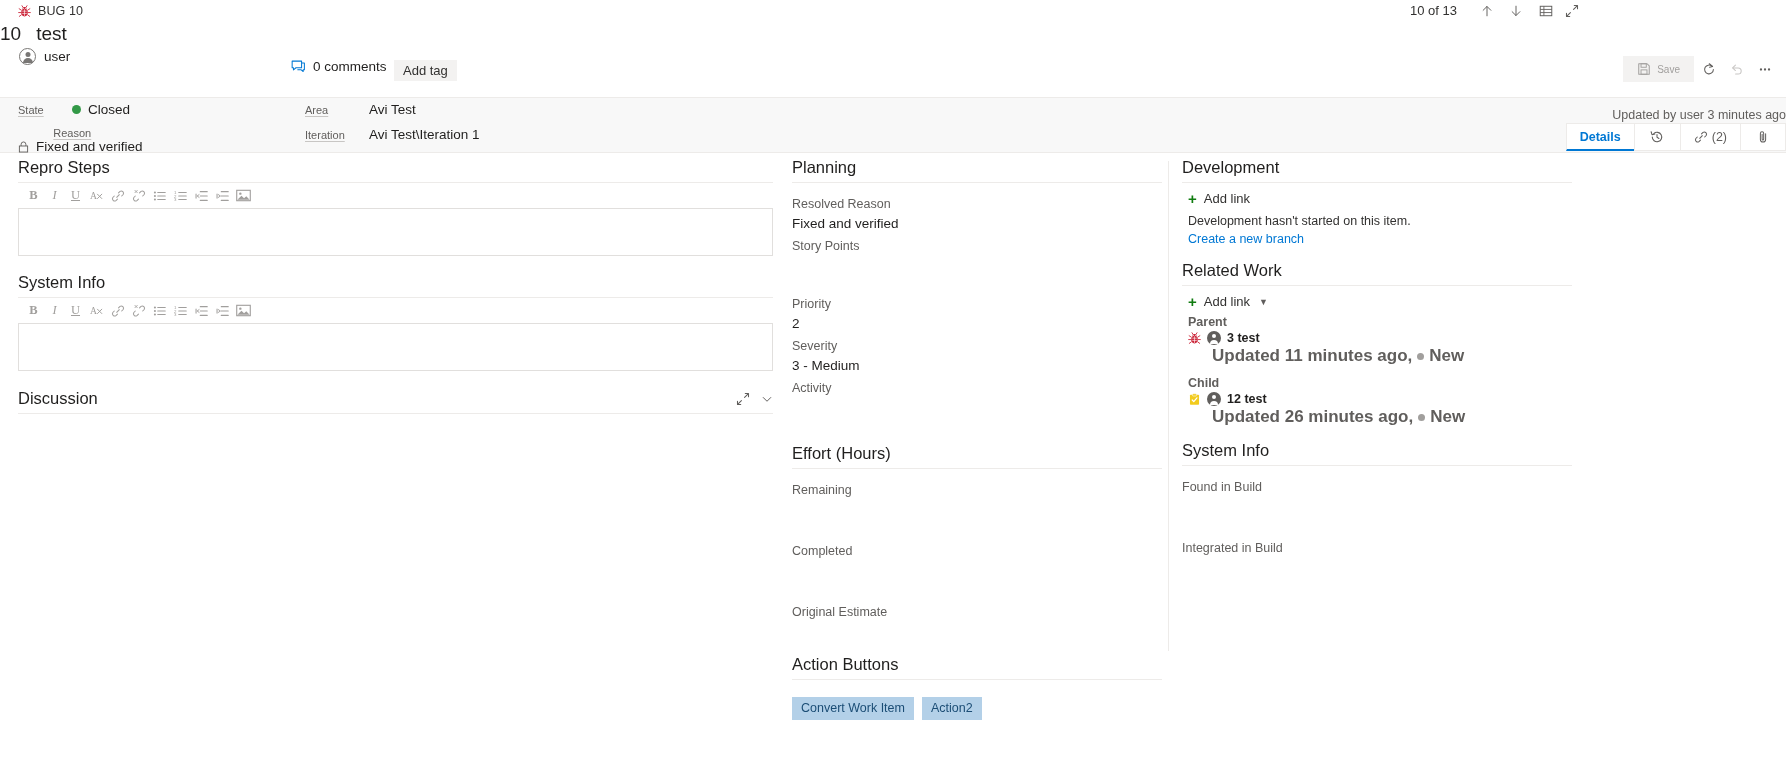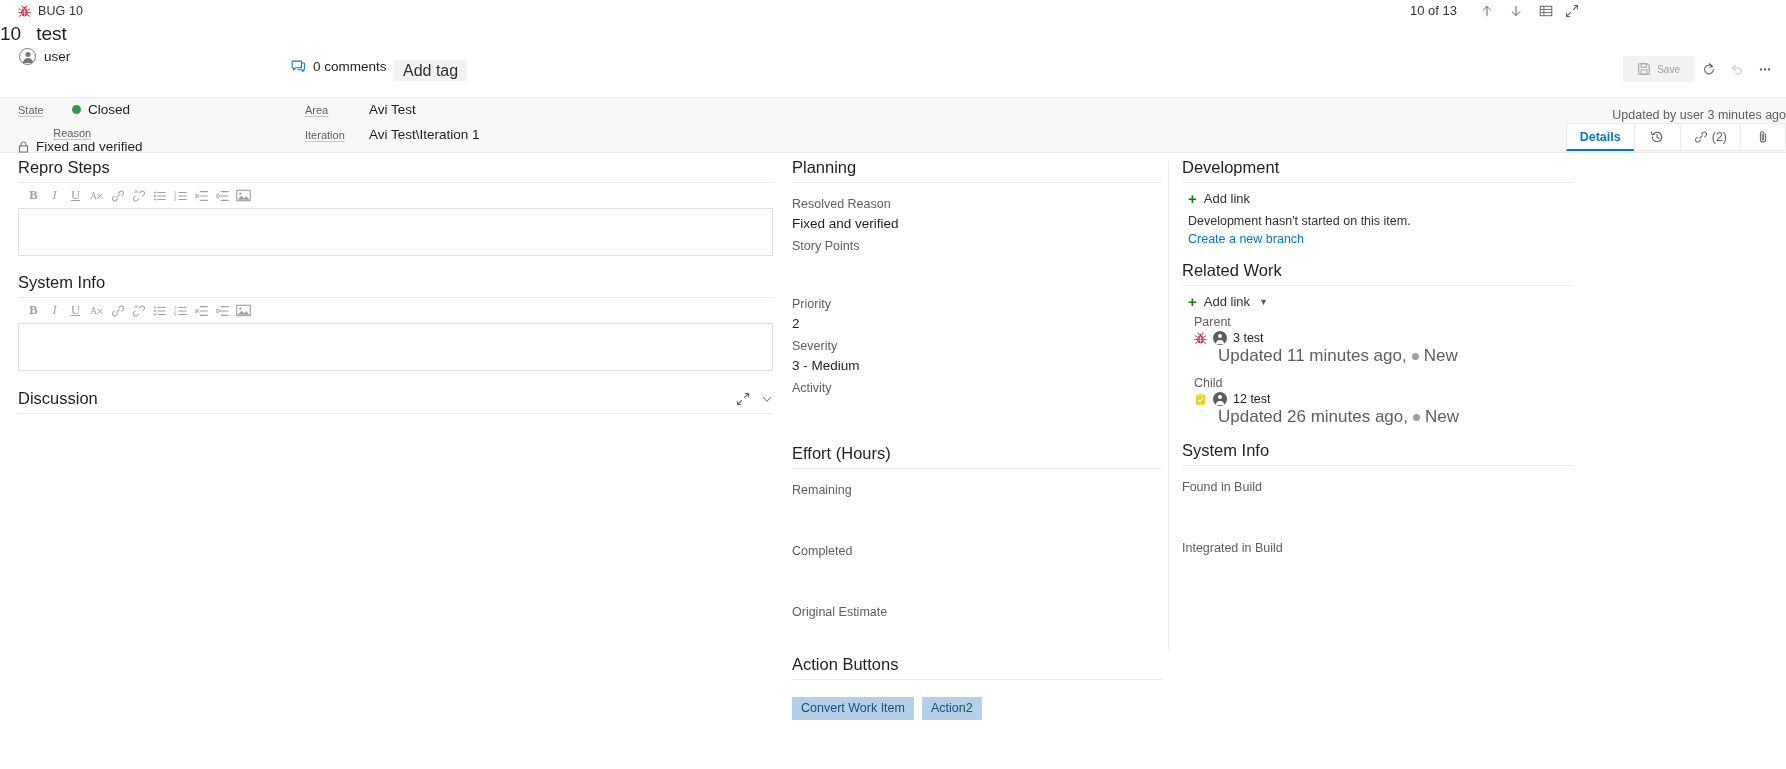--- a/index.html
+++ b/index.html
@@ -64,21 +64,21 @@
     display:flex; align-items:center; gap:7px;
     cursor:pointer;
   }
   .comment-icon { width:15px; height:14px; display:block; }
   .comments-label { font-size:13.5px; color:#201f1e; }
 
   .add-tag-btn {
     position:absolute; left:394px; top:60px;
     height:21px; padding:0 9px;
     background:#f3f2f1; color:#323130;
-    font-size:16px; line-height:21px;
+    font-size:13px; line-height:21px;
     cursor:pointer; border:none;
   }
 
   
   .pager {
     position:absolute; right:329px; top:3px;
     font-size:13px; color:#323130;
   }
   .hdr-icon-btn {
     position:absolute; top:1px;
@@ -620,21 +620,21 @@
 
       <div style="margin-top:13px;">
         <div class="grp-title">Related Work</div>
         <div class="grp-rule"></div>
         <div class="addlink">
           <span class="plus">+</span>
           <span>Add link</span>
           <span class="chev">▼</span>
         </div>
 
-        <div style="margin-left:12px;">
+        <div style="margin-left:6px;font-weight:bold;">
 
           <div class="rel-label" style="margin-top:2px;">Parent</div>
           <div class="rel-item">
             <div class="rel-line1">
               <svg width="13" height="13" viewBox="0 0 16 16">
                 <ellipse cx="8" cy="9.3" rx="4.1" ry="4.7" fill="#cc293d"></ellipse>
                 <rect x="5.6" y="2.4" width="4.8" height="3.6" rx="1.8" fill="#cc293d"></rect>
                 <path d="M3.9 6.2 L1.4 4.6 M12.1 6.2 L14.6 4.6 M3.3 9.3 L0.8 9.3 M12.7 9.3 L15.2 9.3 M3.9 12.3 L1.6 14 M12.1 12.3 L14.4 14 M6.2 2.9 L4.9 0.9 M9.8 2.9 L11.1 0.9" stroke="#cc293d" stroke-width="1.1" fill="none" stroke-linecap="round"></path>
                 <circle cx="6.6" cy="4" r="0.7" fill="#fff"></circle>
                   <circle cx="9.4" cy="4" r="0.7" fill="#fff"></circle>

